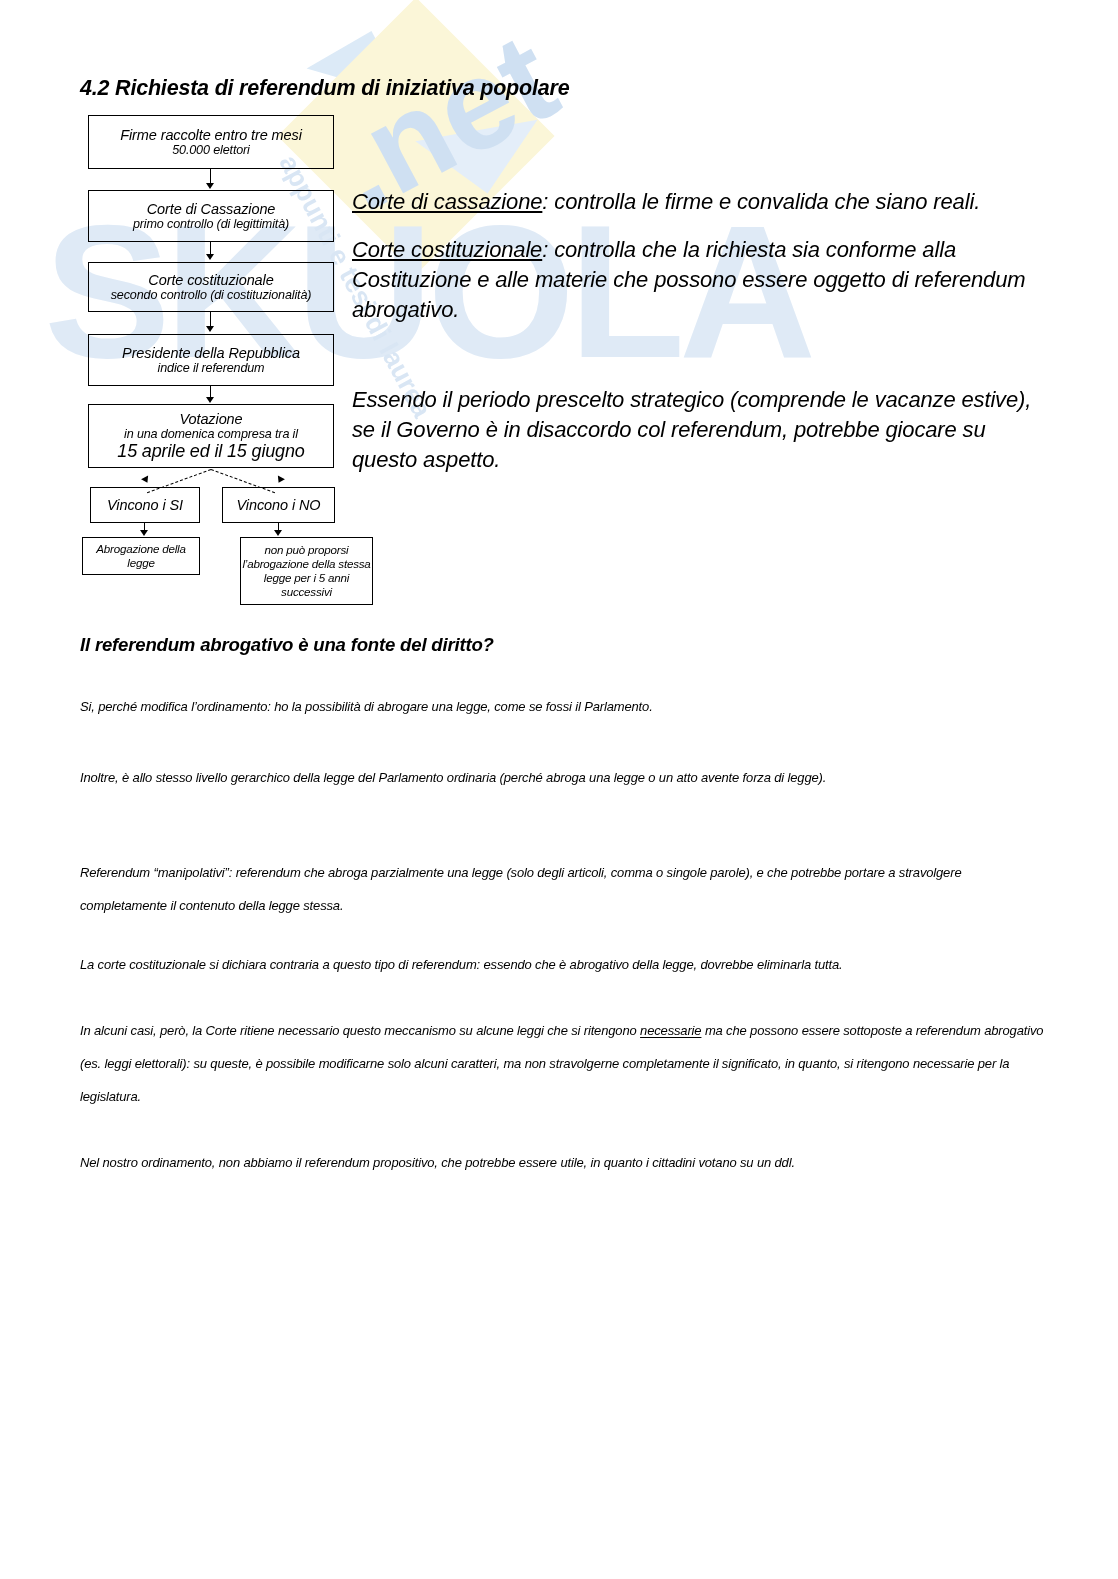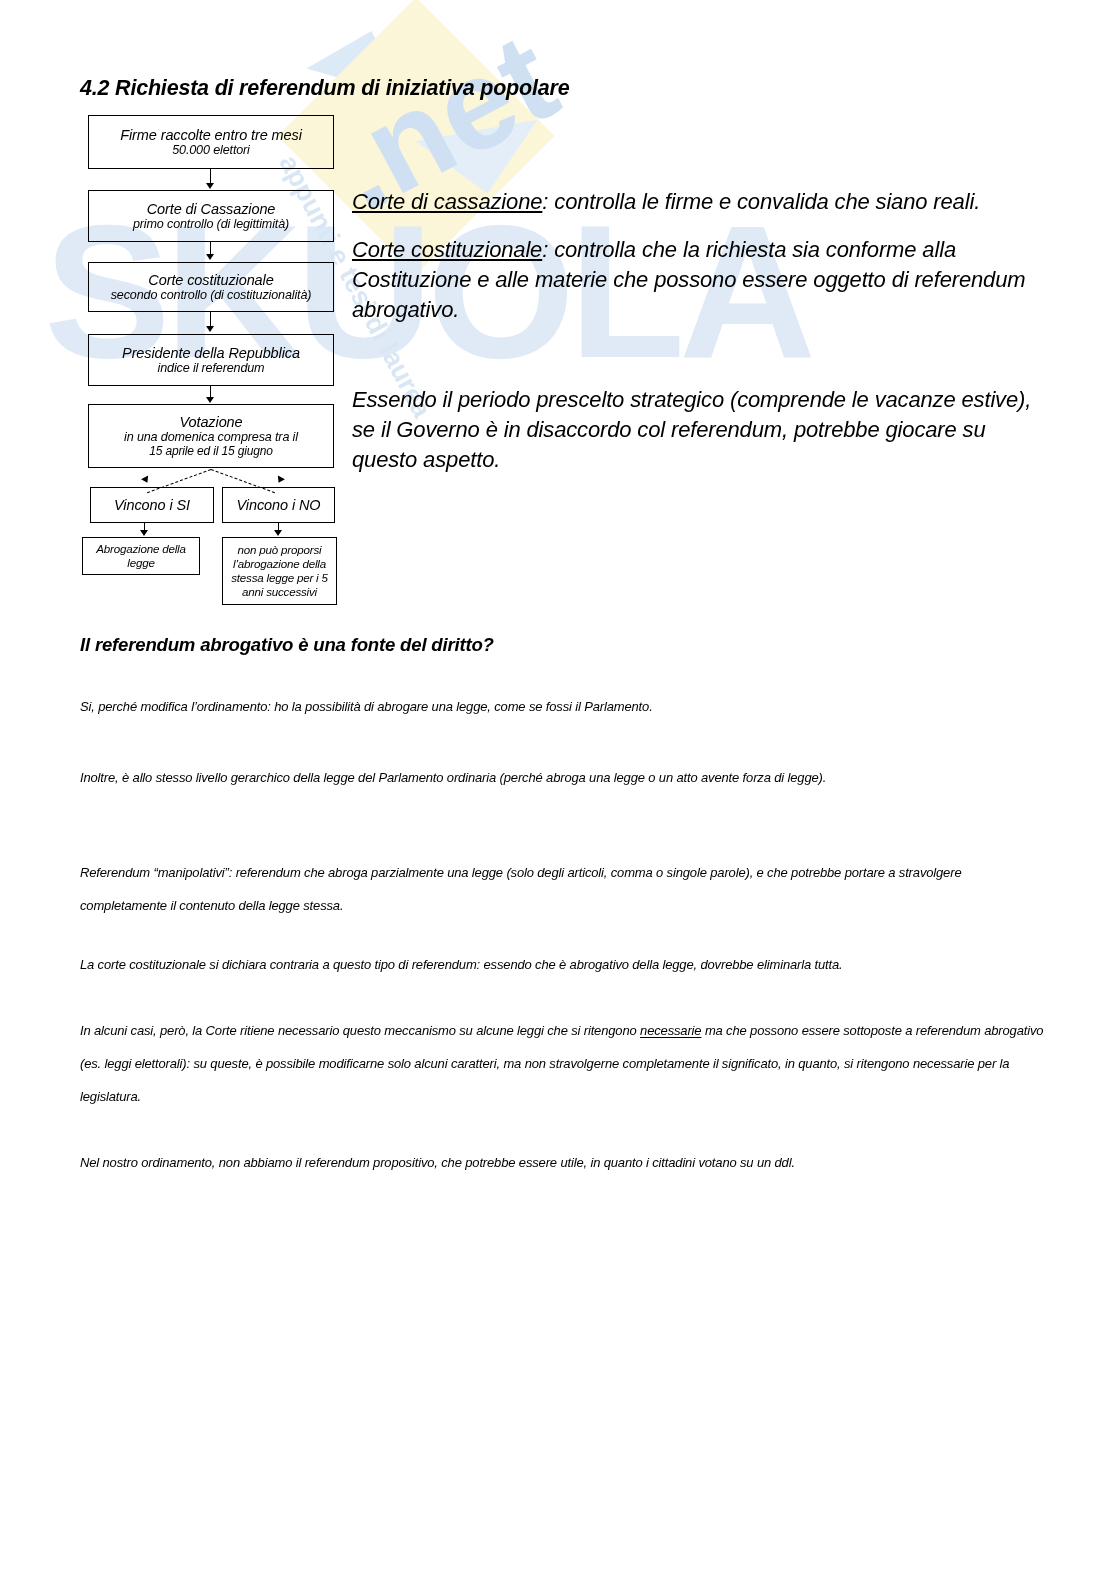--- a/index.html
+++ b/index.html
@@ -129,41 +129,41 @@
     font-size: 14.5px;
     letter-spacing: -0.1px;
     white-space: nowrap;
   }
   .fbox .l2 {
     font-size: 12.6px;
     letter-spacing: -0.15px;
     white-space: nowrap;
   }
   .fbox .l3 {
-    font-size: 12px;
+    font-size: 18px;
     letter-spacing: -0.15px;
     white-space: nowrap;
   }
   .fbox.small .l1 {
     font-size: 11.6px;
     letter-spacing: -0.2px;
     line-height: 14px;
     white-space: normal;
   }
 
   
   #box-firme        { left: 88px;  top: 115px; width: 246px; height: 54px; }
   #box-cassazione   { left: 88px;  top: 190px; width: 246px; height: 52px; }
   #box-costituzionale { left: 88px; top: 262px; width: 246px; height: 50px; }
   #box-presidente   { left: 88px;  top: 334px; width: 246px; height: 52px; }
   #box-votazione    { left: 88px;  top: 404px; width: 246px; height: 64px; }
-  #box-si           { left: 90px;  top: 487px; width: 124px; height: 36px; }
+  #box-si           { left: 90px;  top: 487px; width: 110px; height: 36px; }
   #box-no           { left: 222px; top: 487px; width: 113px; height: 36px; }
   #box-abrogazione  { left: 82px;  top: 537px; width: 118px; height: 38px; }
-  #box-nonpuo      { left: 222px; top: 537px; width: 115px; height: 68px; }
+  #box-nonpuo      { left: 240px; top: 537px; width: 133px; height: 68px; }
 
   .vline {
     position: absolute;
     width: 1.3px;
     background: #000;
   }
   .arrowhead {
     position: absolute;
     width: 0; height: 0;
     border-left: 4px solid transparent;

